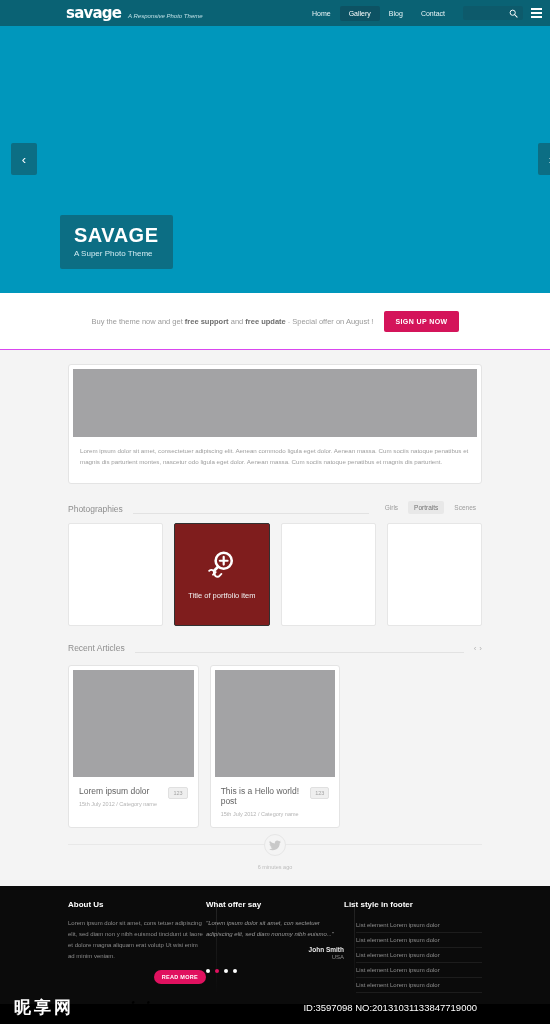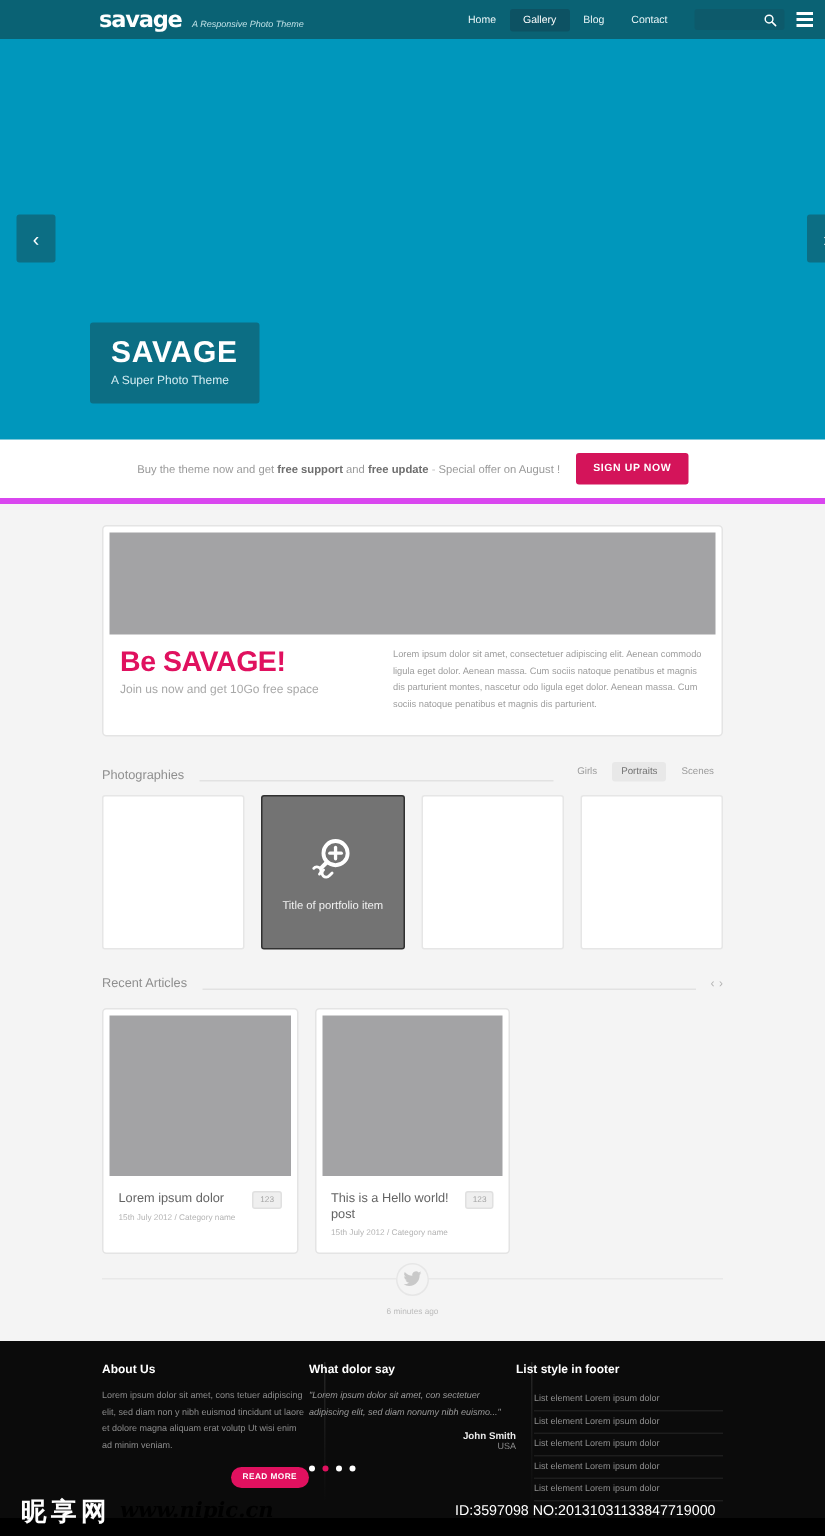--- a/index.html
+++ b/index.html
@@ -102,23 +102,23 @@
     line-height:1.05;
   }
   .hero-sub {
     color:#d3ecf2;
     font-size:8px;
     margin-top:3px;
   }
 
   
   .promo {
-    height:43px;
+    height:57px;
     background:#ffffff;
-    border-bottom:4px solid #d946ef;
+    border-bottom:1px solid #d946ef;
     display:flex;
     align-items:center;
     justify-content:center;
     gap:11px;
   }
   .promo-text { font-size:7.5px; color:#9a9a9a; }
   .promo-text b { color:#6e6e6e; font-weight:bold; }
   .promo-text .sep { color:#c3c3c3; margin:0 2px; }
   .promo-btn {
     background:#d4145a;
@@ -182,21 +182,21 @@
     gap:11px;
     margin-top:9px;
   }
   .folio {
     height:103px;
     background:#ffffff;
     border:1px solid #e6e6e6;
     border-radius:2px;
   }
   .folio.hover {
-    background:#737373;
+    background:#7f1d1d;
     border-color:#313131;
     display:flex;
     flex-direction:column;
     align-items:center;
     justify-content:center;
     gap:9px;
   }
   .folio-caption { color:#f1f1f1; font-size:7.5px; }
 
   
@@ -379,24 +379,20 @@
     <span>Buy the theme now and get </span><b>free support</b><span> and </span><b>free update</b><span class="sep">-</span><span>Special offer on August !</span>
   </div>
   <button class="promo-btn">SIGN UP NOW</button>
 </div>
 
 <div class="content">
 
   <div class="feature-card">
     <div class="feature-img"></div>
     <div class="feature-body">
-      <div class="feature-left">
-        <div class="feature-title">Be SAVAGE!</div>
-        <div class="feature-sub">Join us now and get 10Go free space</div>
-      </div>
       <div class="feature-para">Lorem ipsum dolor sit amet, consectetuer adipiscing elit. Aenean commodo ligula eget dolor. Aenean massa. Cum sociis natoque penatibus et magnis dis parturient montes, nascetur odo ligula eget dolor. Aenean massa. Cum sociis natoque penatibus et magnis dis parturient.</div>
     </div>
   </div>
 
   <div class="section-head">
     <span class="title">Photographies</span>
     <span class="rule"></span>
     <span class="filters">
       <span class="filter">Girls</span>
       <span class="filter active">Portraits</span>
@@ -465,21 +461,21 @@
   </div>
 </div>
 
 <div class="footer">
   <div class="fcol sep">
     <h4>About Us</h4>
     <p>Lorem ipsum dolor sit amet, cons tetuer adipiscing elit, sed diam non y nibh euismod tincidunt ut laore et dolore magna aliquam erat volutp Ut wisi enim ad minim veniam.</p>
     <span class="read-more">READ MORE</span>
   </div>
   <div class="fcol sep">
-    <h4>What dolor say</h4>
+    <h4>What offer say</h4>
     <p class="quote">"Lorem ipsum dolor sit amet, con sectetuer adipiscing elit, sed diam nonumy nibh euismo..."</p>
     <div class="author">John Smith</div>
     <div class="author-loc">USA</div>
     <div class="dots">
       <span class="dot"></span>
       <span class="dot active"></span>
       <span class="dot"></span>
       <span class="dot"></span>
     </div>
   </div>

